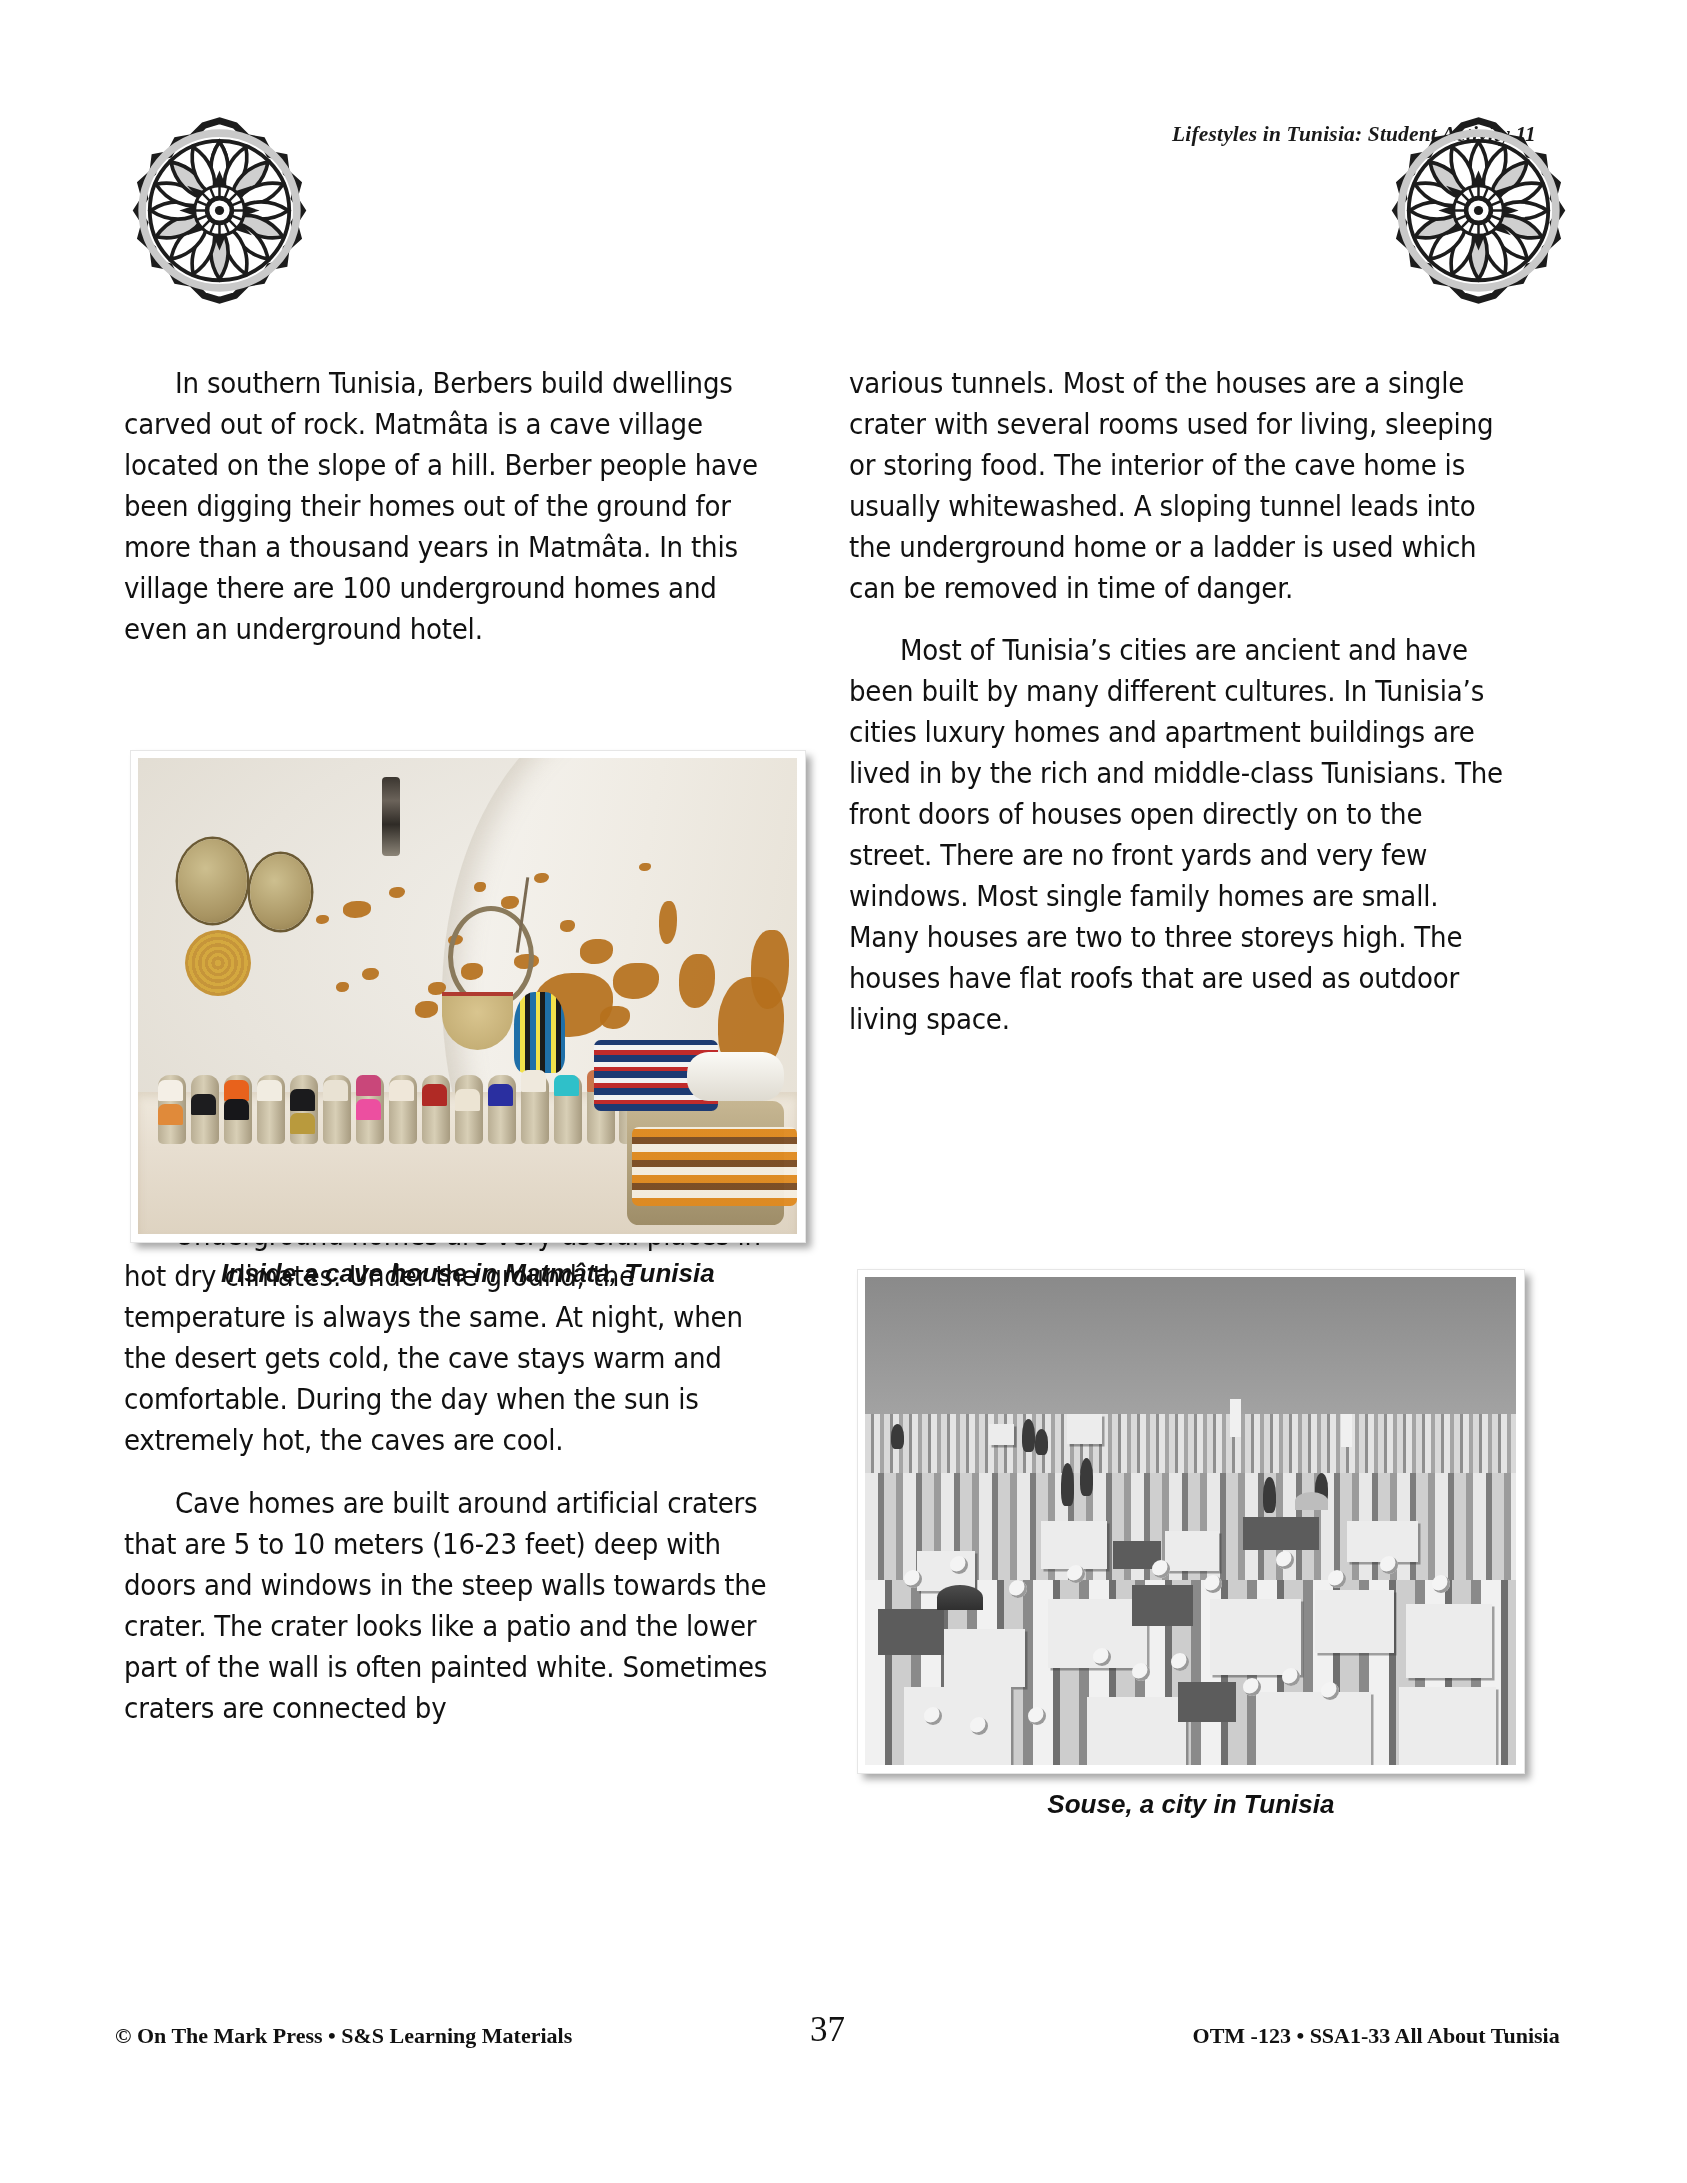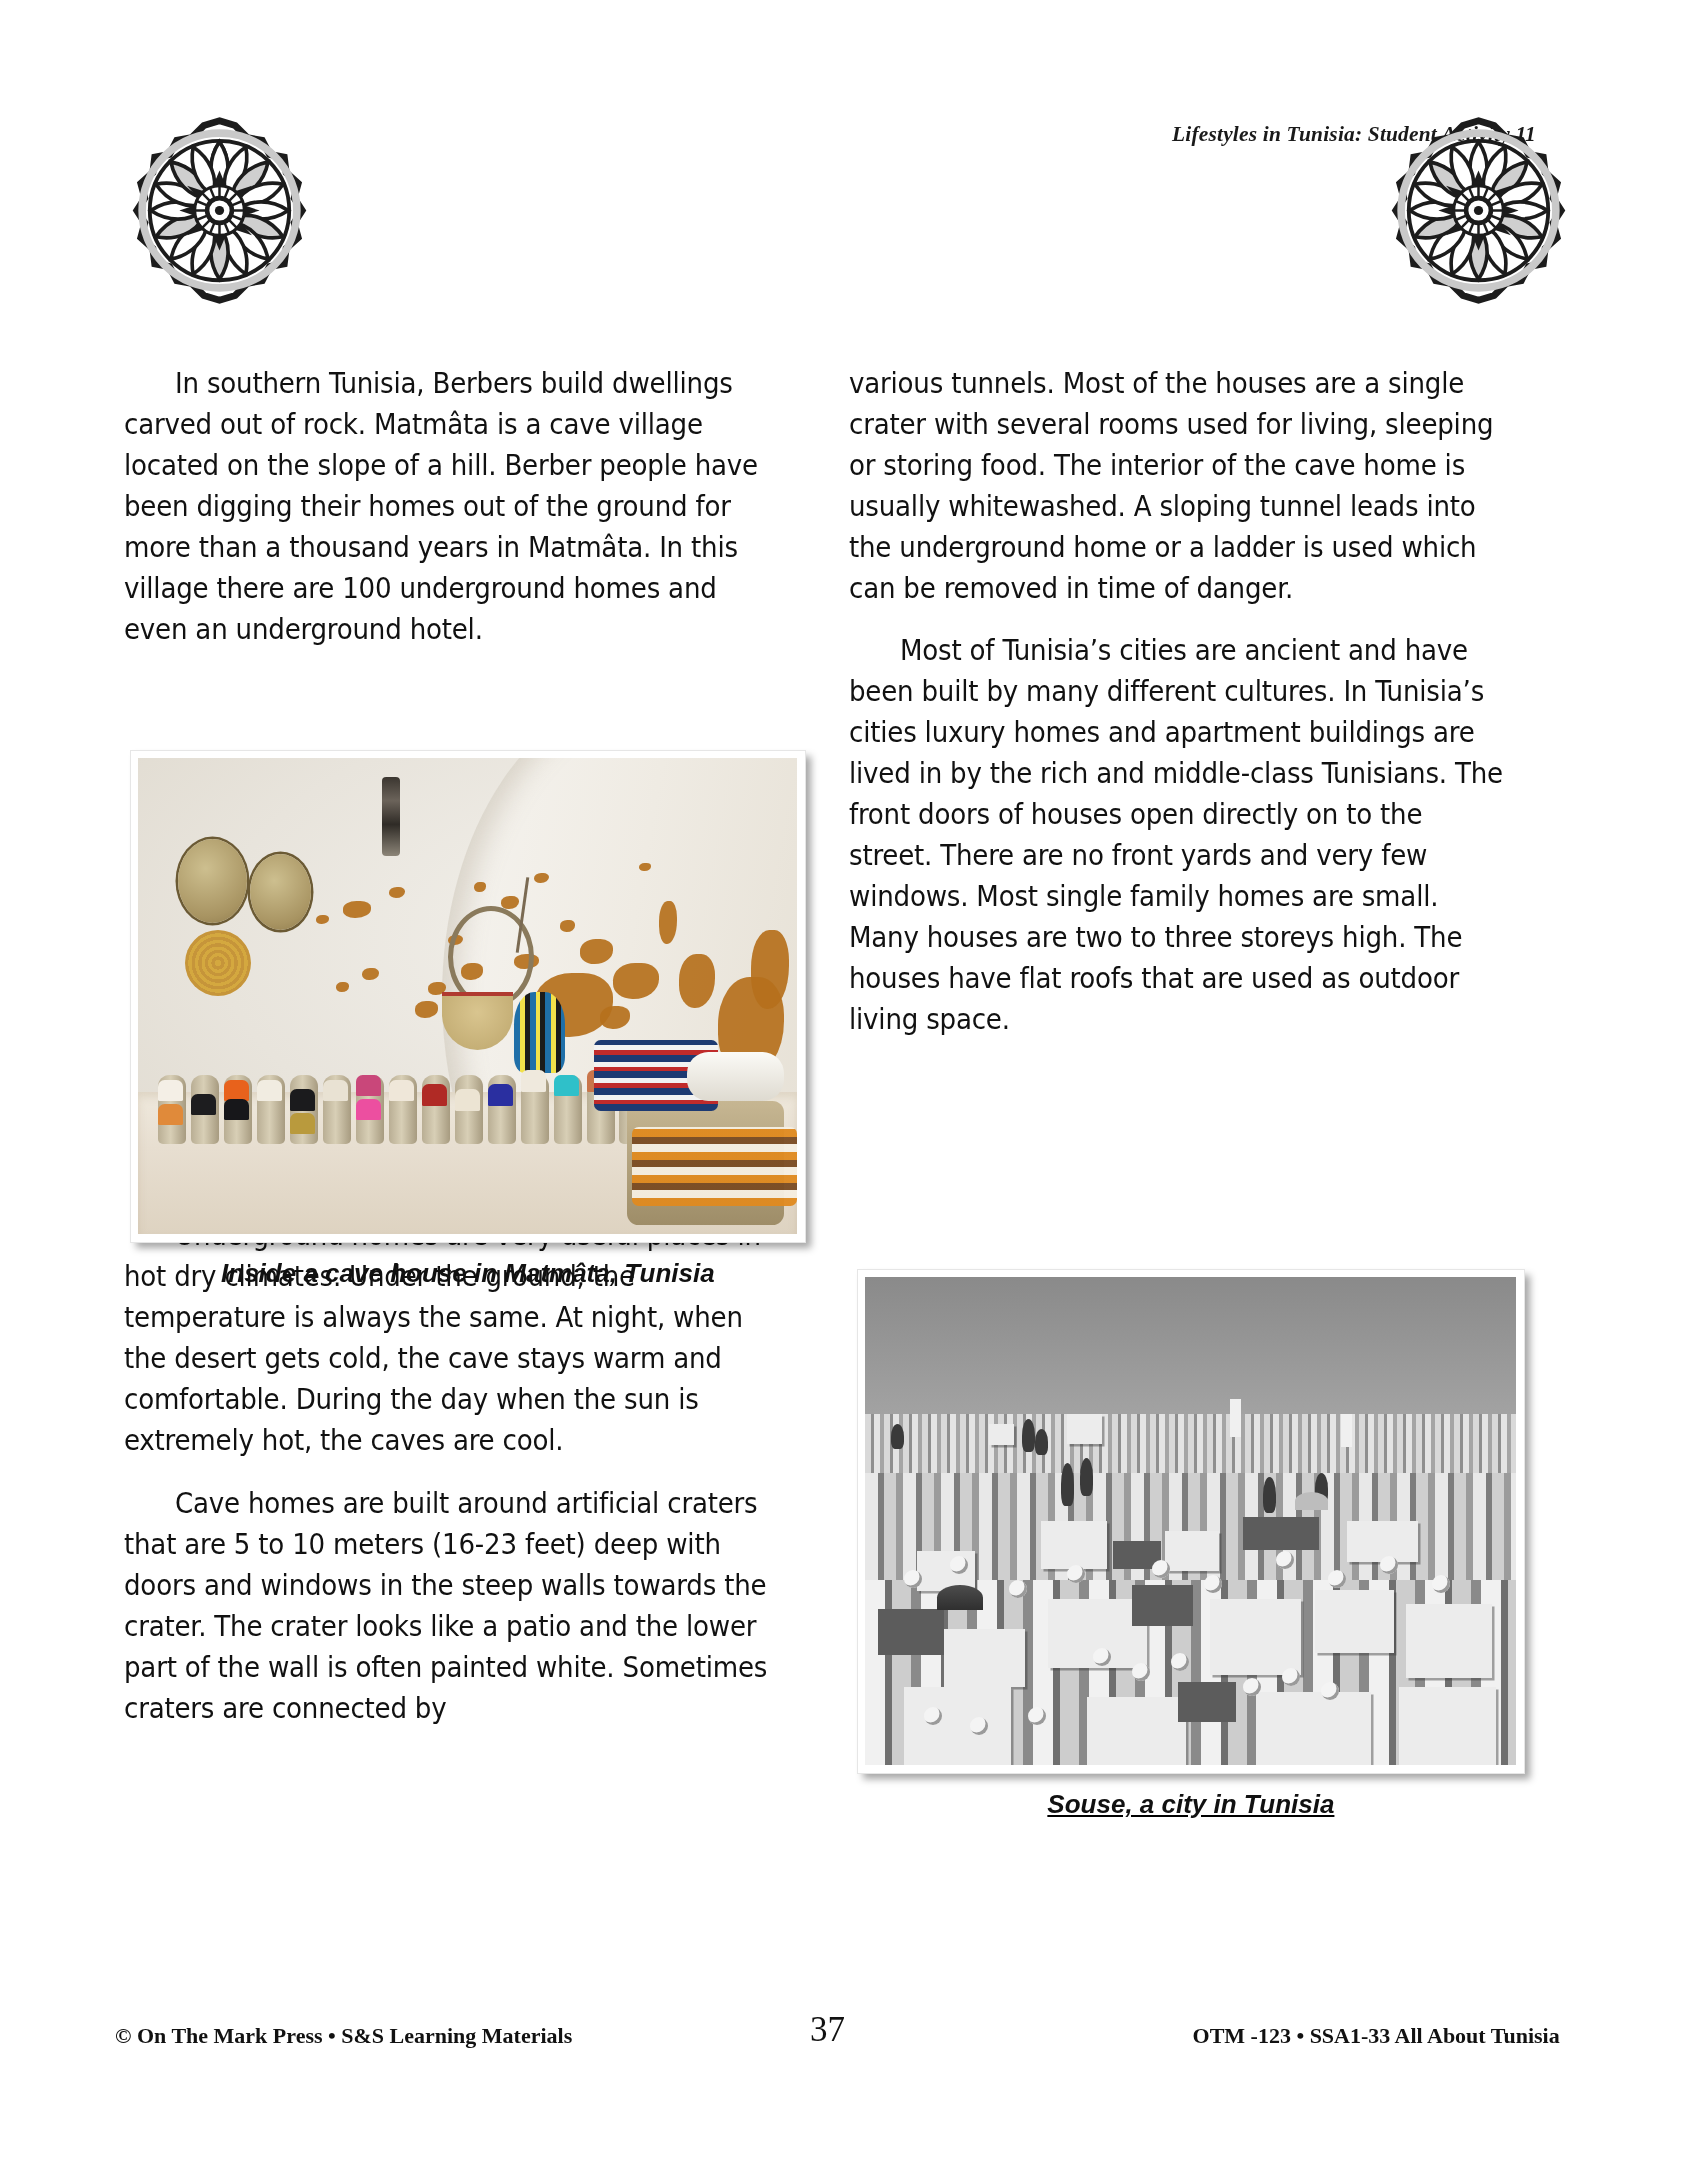--- a/index.html
+++ b/index.html
@@ -214,21 +214,21 @@
     position:absolute; right:12%; bottom:26%; width:124px; height:71px;
     background: repeating-linear-gradient(0deg,#1d3a72 0 6.6px,#c02b2b 6.6px 11.5px,#f2f2f2 11.5px 16.5px);
     border-radius:6.6px;
   }
   .cv-roll {
     position:absolute; right:2%; bottom:28%; width:97px; height:49px;
     background: linear-gradient(#fbfaf6,#dedad0); border-radius:21.4px;
   }
 
   
-  #fig-city { left: 857px; top: 1269px; text-decoration: underline; }
+  #fig-city { left: 857px; top: 1269px; }
   #photo-city { width: 651px; height: 488px;
     background: linear-gradient(#8e8e8e 0%, #9a9a9a 20%, #adadad 30%, #c2c2c2 38%, #d2d2d2 46%, #c4c4c4 60%, #bdbdbd 100%);
     filter: grayscale(1);
   }
   .ct-sky { position:absolute; left:0; right:0; top:0; height:30%;
             background: linear-gradient(#8a8a8a,#a4a4a4); }
   .ct-far { position:absolute; left:0; right:0; top:28%; height:14%;
             background: repeating-linear-gradient(90deg,#d9d9d9 0 5.8px,#8f8f8f 5.8px 9px,#e4e4e4 9px 15px,#a5a5a5 15px 19px); }
   .ct-mid { position:absolute; left:0; right:0; top:40%; height:26%;
             background: repeating-linear-gradient(90deg,#e8e8e8 0 13px,#7d7d7d 13px 19px,#cfcfcf 19px 31px,#9b9b9b 31px 38px); }

